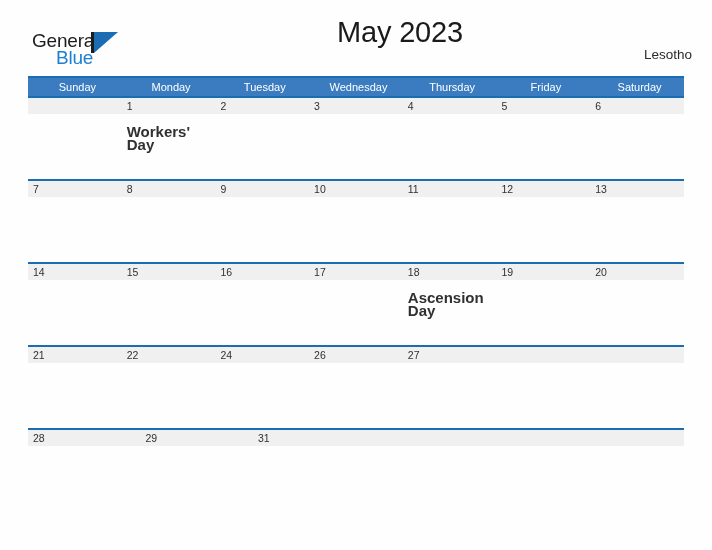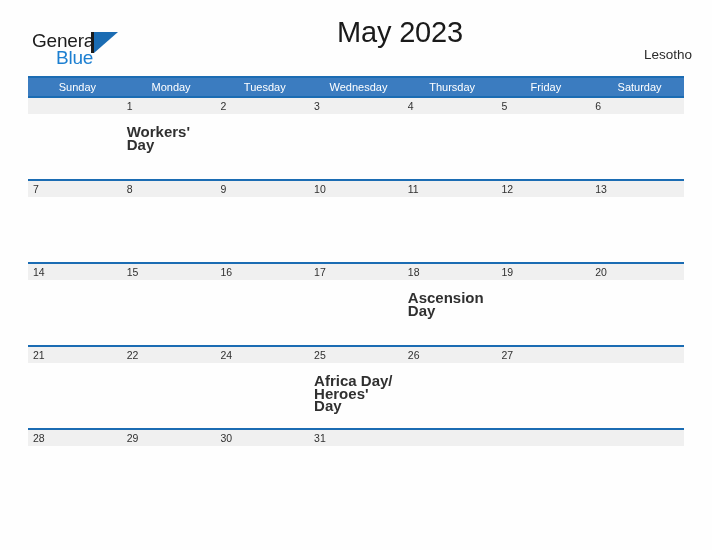--- a/index.html
+++ b/index.html
@@ -326,24 +326,20 @@
         </div>
         <div class="day-cell">
           <div class="day-num">22</div>
           <div class="day-event"></div>
         </div>
         <div class="day-cell">
           <div class="day-num">24</div>
           <div class="day-event"></div>
         </div>
         <div class="day-cell">
-          <div class="day-num">25</div>
-          <div class="day-event">Africa Day/ Heroes' Day</div>
-        </div>
-        <div class="day-cell">
           <div class="day-num">26</div>
           <div class="day-event"></div>
         </div>
         <div class="day-cell">
           <div class="day-num">27</div>
           <div class="day-event"></div>
         </div>
       </div>
     </div>
 
@@ -352,24 +348,20 @@
         <div class="week-band"></div>
         <div class="day-cell">
           <div class="day-num">28</div>
           <div class="day-event"></div>
         </div>
         <div class="day-cell">
           <div class="day-num">29</div>
           <div class="day-event"></div>
         </div>
         <div class="day-cell">
-          <div class="day-num">30</div>
-          <div class="day-event"></div>
-        </div>
-        <div class="day-cell">
           <div class="day-num">31</div>
           <div class="day-event"></div>
         </div>
         <div class="day-cell">
           <div class="day-num"></div>
           <div class="day-event"></div>
         </div>
         <div class="day-cell">
           <div class="day-num"></div>
           <div class="day-event"></div>

